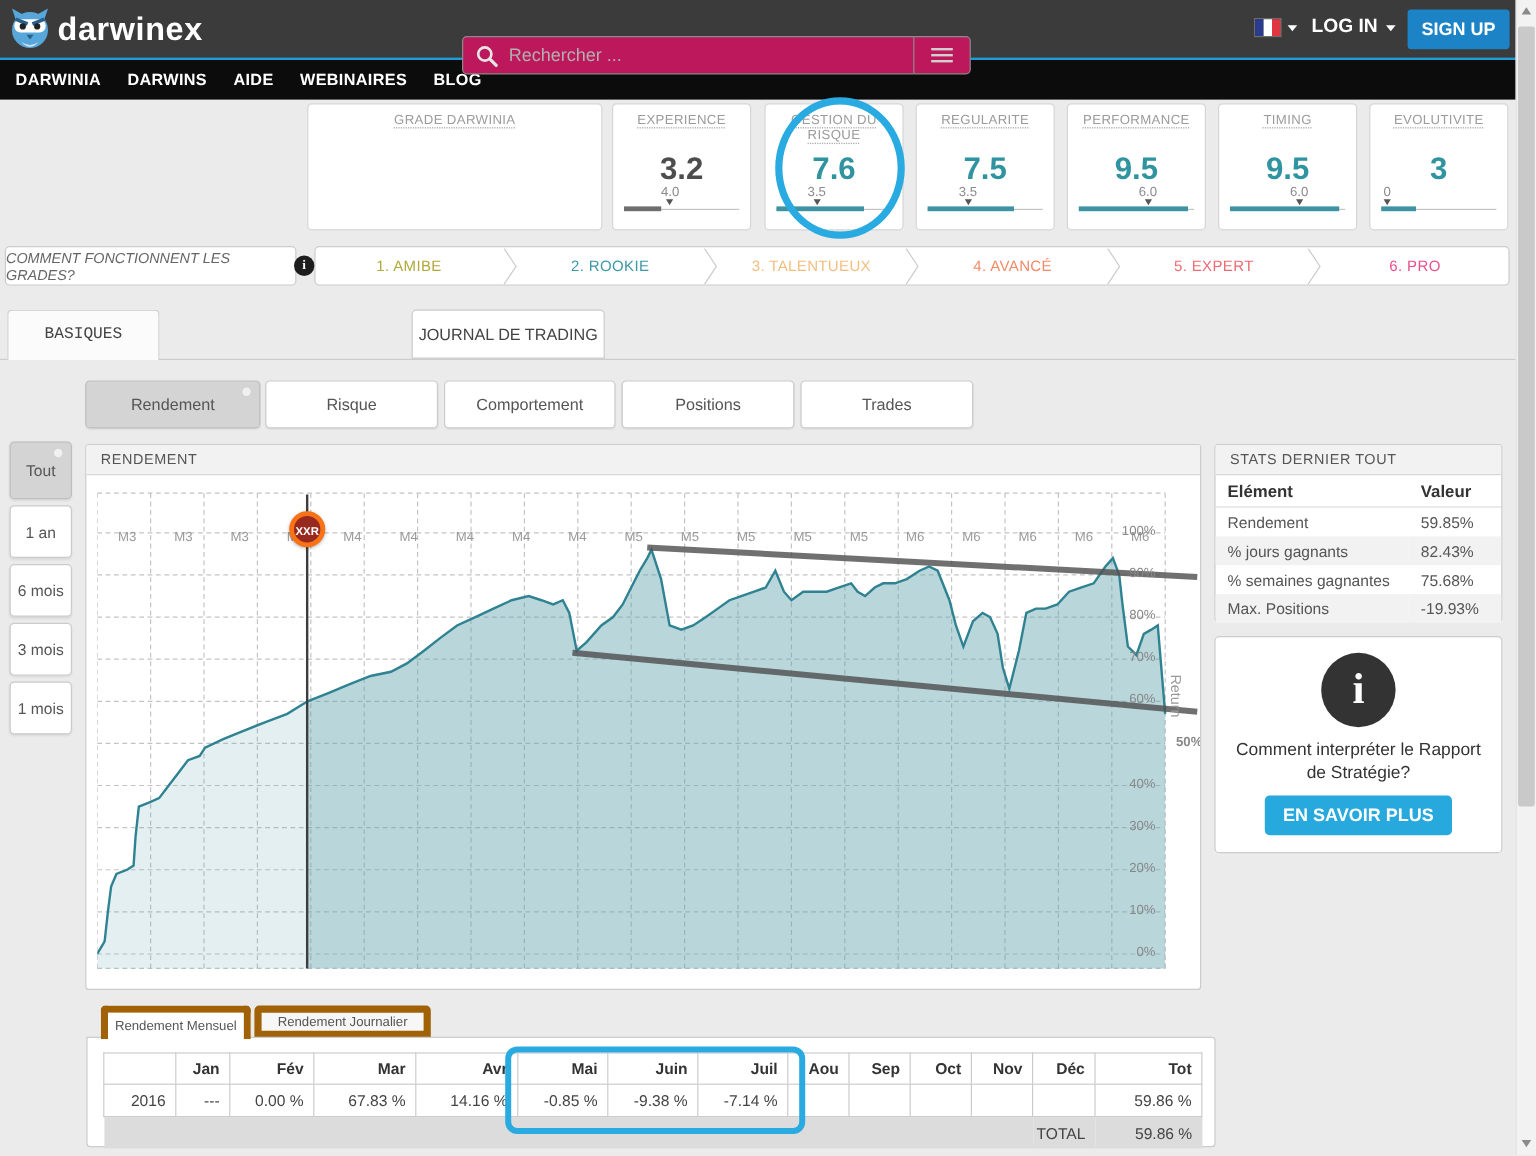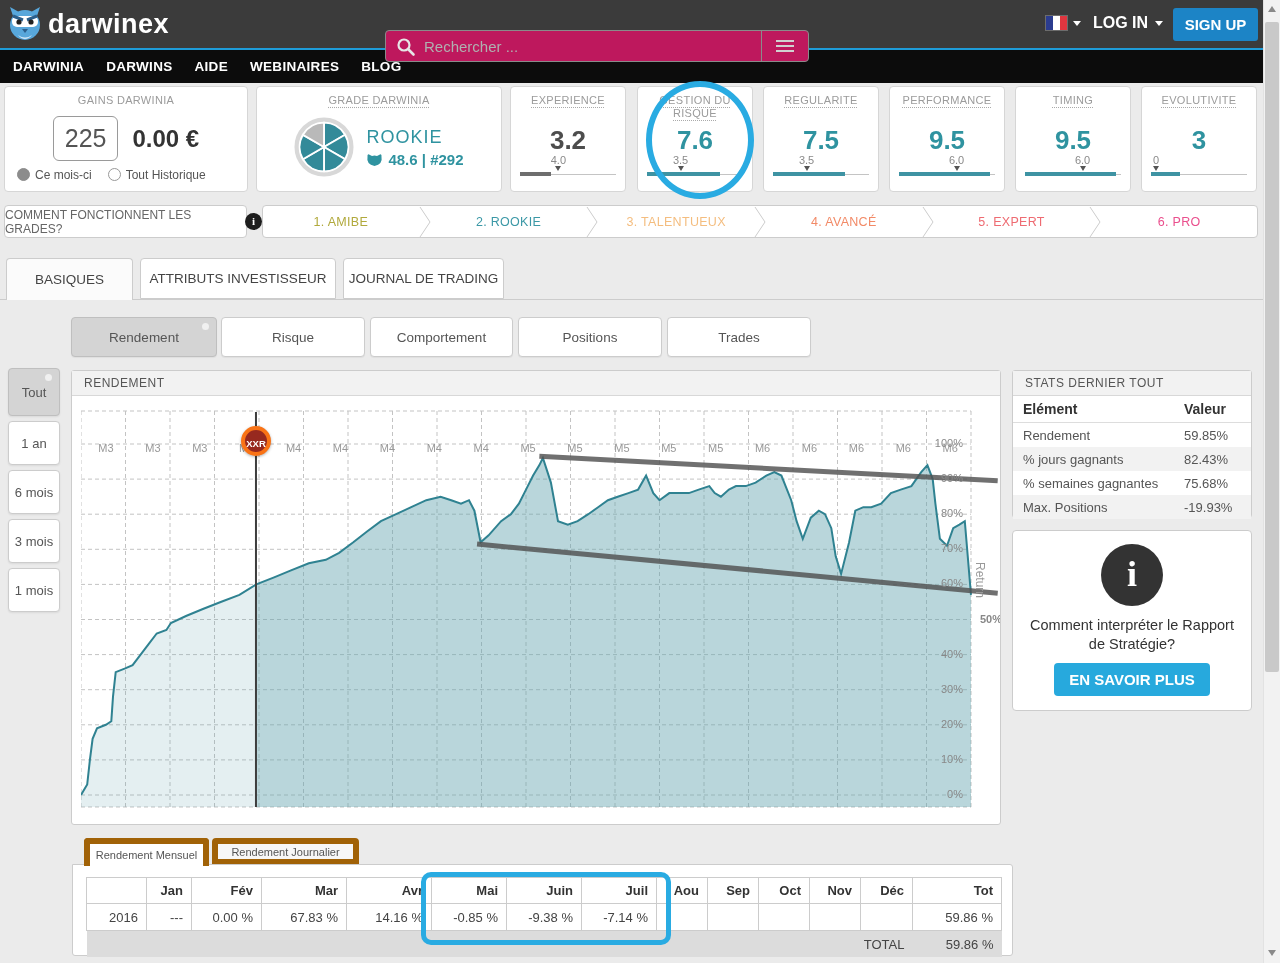--- a/index.html
+++ b/index.html
@@ -46,30 +46,30 @@
   .score-card.gray .score-value{color:#4d4d4d;}
   .bench-zone{position:relative;height:17px;margin:0 9px;}
   .bench-label{position:absolute;transform:translateX(-50%);font-size:11px;color:#8a8a8a;top:0;}
   .bench-tri{position:absolute;transform:translateX(-50%);top:12px;width:0;height:0;border-left:3.5px solid transparent;border-right:3.5px solid transparent;border-top:5px solid #555;}
   .bar{position:relative;height:4px;margin:1px 9px 0;}
   .bar-track{position:absolute;top:1.5px;left:0;right:0;height:1px;background:#c4c4c4;}
   .bar-fill{position:absolute;top:0;left:0;height:4px;background:#3e93a3;}
   .score-card.gray .bar-fill{background:#6e6e6e;}
 
   
-  .q-box{position:absolute;left:4px;top:205px;width:243px;height:33px;background:#fff;border:1px solid #ccc;border-radius:4px;font-size:12px;color:#666;display:flex;align-items:center;justify-content:center;box-sizing:border-box;cursor:pointer;}
+  .q-box{position:absolute;left:4px;top:205px;width:243px;height:33px;background:#fff;border:1px solid #ccc;border-radius:4px;font-size:12px;color:#666;display:flex;align-items:center;justify-content:center;box-sizing:border-box;cursor:pointer;font-style:italic;}
   .info-dot{position:absolute;left:245px;top:213px;width:17px;height:17px;border-radius:50%;background:#1d1d1d;color:#fff;font-size:11px;font-weight:bold;text-align:center;line-height:17px;font-family:"Liberation Serif",serif;z-index:3;}
   .steps{position:absolute;left:262px;top:205px;width:996px;height:33px;background:#fff;border:1px solid #ccc;border-radius:4px;display:flex;align-items:stretch;box-sizing:border-box;}
   .step{flex:1;display:flex;align-items:center;justify-content:center;font-size:12.5px;letter-spacing:.3px;cursor:pointer;}
   .chev{display:flex;align-items:center;}
 
   
   .tabline{position:absolute;top:299px;left:0;width:1280px;height:1px;background:#ccc;}
   .tab{position:absolute;top:258px;height:41px;background:#fff;border:1px solid #ccc;border-radius:4px 4px 0 0;display:flex;align-items:center;justify-content:center;font-size:13.5px;color:#444;box-sizing:border-box;cursor:pointer;}
-  .tab.active{height:42px;border-bottom:none;background:#fbfbfb;z-index:2;}
+  .tab.active{height:42px;border-bottom:none;background:#fbfbfb;z-index:2;font-family:Liberation Mono, monospace;}
 
   
   .sbtn{position:absolute;top:317px;height:40px;background:#fff;border:1px solid #ccc;border-radius:4px;display:flex;align-items:center;justify-content:center;font-size:13.5px;color:#555;box-sizing:border-box;box-shadow:0 1px 1px rgba(0,0,0,.05);cursor:pointer;}
   .sbtn.active,.rbtn.active{background:#d4d4d4;border-color:#bfbfbf;}
   .adot{position:absolute;top:5px;right:7px;width:7px;height:7px;border-radius:50%;background:#f0f0f0;}
   .rbtn{position:absolute;left:8px;width:52px;background:#fff;border:1px solid #ccc;border-radius:4px;display:flex;align-items:center;justify-content:center;font-size:13px;color:#555;box-sizing:border-box;box-shadow:0 1px 2px rgba(0,0,0,.08);cursor:pointer;}
 
   
   .chartbox{position:absolute;left:71px;top:370px;width:930px;height:455px;background:#fff;border:1px solid #ccc;border-radius:3px;box-sizing:border-box;}
   .box-head{height:24px;line-height:24px;background:#f2f2f2;border-bottom:1px solid #d8d8d8;font-size:12px;color:#555;padding-left:12px;letter-spacing:.5px;}
@@ -174,54 +174,23 @@
   </header>
 
   <nav class="mainnav">
     <span class="nav-item">DARWINIA</span>
     <span class="nav-item">DARWINS</span>
     <span class="nav-item">AIDE</span>
     <span class="nav-item">WEBINAIRES</span>
     <span class="nav-item">BLOG</span>
   </nav>
 
-  <div class="card" style="left:4px;width:244px;">
-    <div class="card-title">GAINS DARWINIA</div>
-    <div class="gains-row">
-      <span class="points-box">225</span>
-      <span class="amount">0.00 €</span>
-    </div>
-    <div class="gains-radios">
-      <span><span class="radio on"></span><span>Ce mois-ci</span></span>
-      <span><span class="radio"></span><span>Tout Historique</span></span>
-    </div>
-  </div>
 
   <div class="card" style="left:256px;width:246px;">
     <div class="card-title u">GRADE DARWINIA</div>
-    <div class="grade-row">
-      <svg width="60" height="60" viewBox="0 0 64 64">
-        <circle cx="32" cy="32" r="29" fill="none" stroke="#d8d8d8" stroke-width="5"></circle>
-        <path d="M32,32 L32,6  A26,26 0 0 1 54.5,19 Z" fill="#338a99" stroke="#fff" stroke-width="2"></path>
-        <path d="M32,32 L54.5,19 A26,26 0 0 1 54.5,45 Z" fill="#338a99" stroke="#fff" stroke-width="2"></path>
-        <path d="M32,32 L54.5,45 A26,26 0 0 1 32,58 Z" fill="#338a99" stroke="#fff" stroke-width="2"></path>
-        <path d="M32,32 L32,58 A26,26 0 0 1 9.5,45 Z" fill="#338a99" stroke="#fff" stroke-width="2"></path>
-        <path d="M32,32 L9.5,45 A26,26 0 0 1 9.5,19 Z" fill="#338a99" stroke="#fff" stroke-width="2"></path>
-        <path d="M32,32 L9.5,19 A26,26 0 0 1 32,6 Z" fill="#b9b9b9" stroke="#fff" stroke-width="2"></path>
-      </svg>
-      <div>
-        <div class="grade-name">ROOKIE</div>
-        <div class="grade-score">
-          <svg width="17" height="15" viewBox="0 0 17 15">
-            <path d="M1.5,5 Q1,1 4,3 L6,4 Q8.5,3 11,4 L13,3 Q16,1 15.5,5 Q17,12 8.5,14 Q0,12 1.5,5 Z" fill="#2f93a0"></path>
-          </svg>
-          <span>48.6 | #292</span>
-        </div>
-      </div>
-    </div>
   </div>
 
   <div class="card score-card gray" style="left:510px;">
     <div class="score-title-wrap">
         <div class="card-title u">EXPERIENCE</div>
       </div>
     <div class="score-value">3.2</div>
     <div class="bench-zone">
         <span class="bench-label" style="left: clamp(5px, 40%, 100% - 5px);">4.0</span>
         <span class="bench-tri" style="left: clamp(5px, 40%, 100% - 5px);"></span>
@@ -333,21 +302,20 @@
     <span class="chev">
         <svg width="12" height="30">
           <path d="M1 0 L11 15 L1 30" stroke="#ccc" fill="none"></path>
         </svg>
       </span>
     <span class="step step-label" style="color: rgb(234, 79, 141);">6. PRO</span>
   </div>
 
   <div class="tabline"></div>
   <div class="tab active" style="left:6px;width:127px;">BASIQUES</div>
-  <div class="tab" style="left:140px;width:196px;">ATTRIBUTS INVESTISSEUR</div>
   <div class="tab" style="left:343px;width:161px;">JOURNAL DE TRADING</div>
 
   <div class="sbtn active" style="left:71px;width:146px;">
       <span>Rendement</span>
       <span class="adot"></span>
     </div>
   <div class="sbtn" style="left:221px;width:144px;">Risque</div>
   <div class="sbtn" style="left:370px;width:143px;">Comportement</div>
   <div class="sbtn" style="left:518px;width:144px;">Positions</div>
   <div class="sbtn" style="left:667px;width:144px;">Trades</div>

